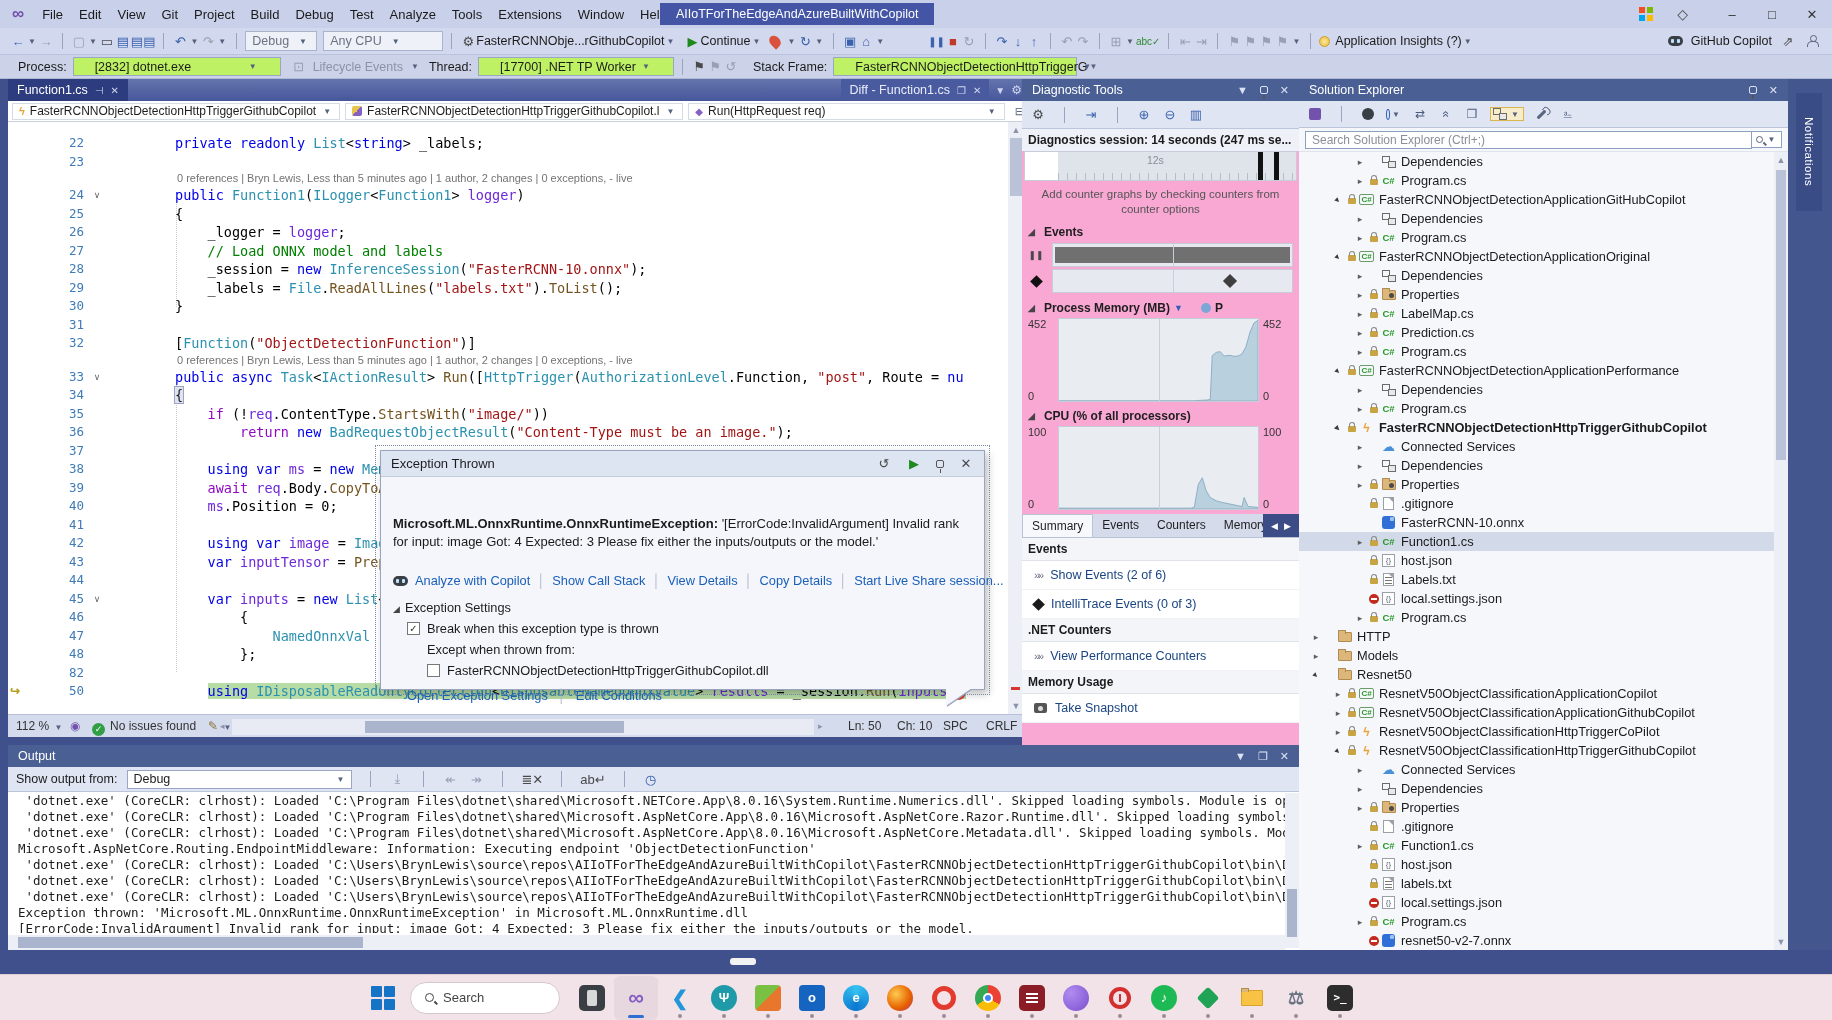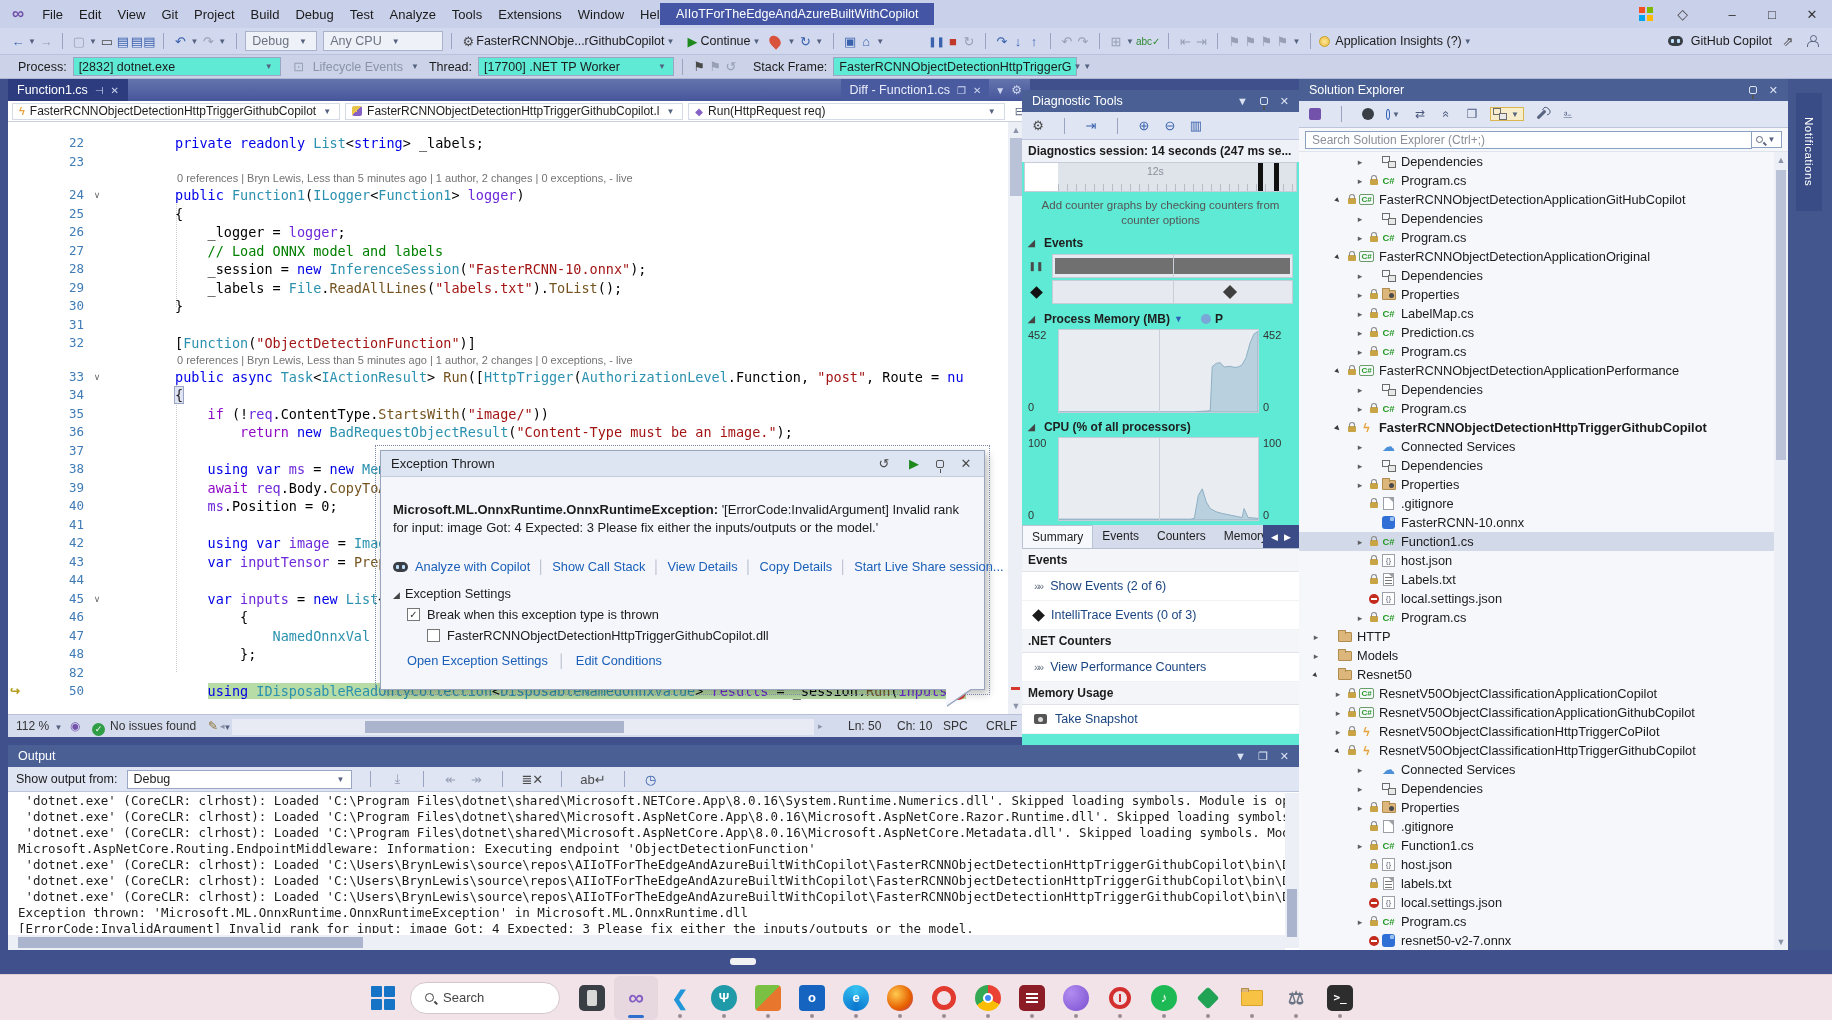--- a/index.html
+++ b/index.html
@@ -36,21 +36,21 @@
 .copilot-ico::before,.copilot-ico::after { content:""; position:absolute; top:3px; width:3px; height:4px; background:#bfe3ff; border-radius:1px; }
 .copilot-ico::before { left:3px; } .copilot-ico::after { right:3px; }
 .person-ico { width:12px; height:12px; position:relative; display:inline-block; }
 .person-ico::before { content:""; position:absolute; left:3.5px; top:0; width:5px; height:5px; border-radius:50%; border:1.5px solid #5a6580; }
 .person-ico::after { content:""; position:absolute; left:1px; top:6px; width:10px; height:5px; border-radius:5px 5px 0 0; border:1.5px solid #5a6580; border-bottom:none; }
 
 
 .debugbar { position:absolute; left:0; top:55px; width:1832px; height:24px; background:#ccd3e8; border-bottom:1px solid #aeb8d2; display:flex; align-items:center; font-size:12.5px; }
 .dlabel { color:#1b1b1b; margin:0 6px; }
 .dlabel.dim { color:#8a93a8; }
-.selbox { background:#5eead4; border:1px solid #9aa7c4; height:19px; display:flex; align-items:center; justify-content:space-between; padding:0 5px; font-size:12.5px; color:#1b1b1b; }
+.selbox { background:#bef264; border:1px solid #9aa7c4; height:19px; display:flex; align-items:center; justify-content:space-between; padding:0 21px; font-size:12.5px; color:#1b1b1b; }
 
 
 .frame { position:absolute; left:0; top:79px; width:1832px; height:895px; background:#40508c; }
 .notch { position:absolute; left:730px; top:879px; width:26px; height:7px; border-radius:3px; background:#f2f2f2; }
 
 
 .editor-group { position:absolute; left:8px; top:0; width:1022px; height:658px; background:#fff; }
 .tabstrip { position:absolute; left:0; top:0; width:100%; height:22px; background:linear-gradient(#6474ad,#46569b); display:flex; align-items:center; }
 .tab-active { height:22px; background:#2c3c7e; color:#fff; display:flex; align-items:center; gap:7px; padding:0 9px; font-size:12.5px; }
 .tab-preview { margin-left:auto; height:22px; background:#4a5a9f; color:#e8ecfa; display:flex; align-items:center; gap:7px; padding:0 8px; font-size:12.5px; }
@@ -90,38 +90,38 @@
 .health-dot { display:inline-flex; width:13px; height:13px; border-radius:50%; background:#2f9e44; color:#fff; font-size:9px; align-items:center; justify-content:center; margin-right:5px; vertical-align:-2px; }
 .hsb-track { position:absolute; left:224px; top:3px; width:582px; height:16px; background:#e8ebf3; }
 .hsb-thumb { position:absolute; left:133px; top:2px; width:259px; height:12px; background:#aab4cc; }
 
 
 .exc-dialog { position:absolute; left:380px; top:371px; width:605px; height:240px; background:#f4f6fb; border:1px solid #98a5bd; outline:1.5px dotted #7a87a0; outline-offset:4px; box-shadow:3px 4px 8px rgba(0,0,0,.25); z-index:40; font-size:13px; }
 .exc-head { height:26px; background:#dde4f2; border-bottom:1px solid #c5cdd9; display:flex; align-items:center; padding:0 10px; color:#1e1e1e; }
 .exc-head .hicons { margin-left:auto; display:flex; gap:14px; align-items:center; }
 .pin-ico { width:8px; height:8px; border:1.5px solid #555; border-radius:2px; position:relative; display:inline-block; }
 .pin-ico::after { content:""; position:absolute; left:2.5px; top:8px; width:1.5px; height:4px; background:#555; }
-.exc-body { padding:24px 12px; }
+.exc-body { padding:4px 12px;margin-top:34px; }
 .exc-links { display:flex; align-items:center; gap:7px; margin-top:22px; font-size:12.8px; white-space:nowrap; }
 .lnk { color:#1a5fb8; }
 .lsep { color:#b0b8c8; }
 .exc-set-head { margin-top:12px; font-size:12.8px; color:#1e1e1e; }
 .tri { font-size:9px; color:#444; margin-right:5px; }
 .cbrow { display:flex; align-items:center; gap:7px; margin:6px 0 0 14px; font-size:12.8px; }
 .cb { width:13px; height:13px; background:#fff; border:1px solid #767676; display:inline-flex; align-items:center; justify-content:center; font-size:10px; color:#333; flex:none; }
 .exc-footer { margin:10px 0 0 14px; display:flex; gap:10px; font-size:12.8px; }
 .exc-tail { position:absolute; right:12px; bottom:-17px; width:0; height:0; border-left:26px solid #f4f6fb; border-bottom:18px solid transparent; filter:drop-shadow(1px 1px 0 #98a5bd); }
 
 
 .ptitle { height:22px; background:#4a6094; color:#fff; display:flex; align-items:center; padding:0 10px; font-size:12.5px; }
 .ptitle .picons { margin-left:auto; display:flex; gap:12px; align-items:center; font-size:11px; color:#dbe2f2; }
 .ptoolbar { background:#dfe5f3; border-bottom:1px solid #bcc6da; display:flex; align-items:center; gap:10px; padding:0 8px; }
 
 
-.diag { position:absolute; left:1022px; top:11px; width:277px; height:666px; background:#5eead4; overflow:hidden; }
+.diag { position:absolute; left:1022px; top:0; width:277px; height:666px; background:#f9a8d4; overflow:hidden; }
 .diag-session { height:22px; display:flex; align-items:center; font-weight:bold; font-size:12px; padding:0 6px; background:#eef1f8; white-space:nowrap; overflow:hidden; }
 .timeline { position:relative; height:30px; background:#dfe3ea; border:1px solid #c6ccd8; margin:0 2px; }
 .timeline .zero { position:absolute; left:0; top:0; width:33px; height:100%; background:#fff; }
 .timeline .tl-label { position:absolute; left:45%; top:2px; font-size:10.5px; color:#8a8f9a; }
 .timeline .ticks { position:absolute; left:33px; right:0; bottom:0; height:7px; background:repeating-linear-gradient(90deg,#b8bec8 0 1px,transparent 1px 9px); }
 .tl-bar { position:absolute; top:0; width:5px; height:100%; background:#111; }
 .diag-hint { font-size:11.5px; color:#555; text-align:center; padding:6px 10px 2px; line-height:15px; }
 .sechead { font-weight:bold; font-size:12px; padding:6px 6px 2px; display:flex; align-items:center; gap:4px; color:#1e1e1e; white-space:nowrap; }
 .track-row { display:flex; align-items:center; margin:2px 6px; gap:8px; }
 .track-box { position:relative; flex:1; height:24px; background:#e6e9ef; border:1px solid #c6ccd8; }
@@ -488,20 +488,23 @@
             <span class="lnk">Copy Details</span>
             <span class="lsep">│</span>
             <span class="lnk">Start Live Share session...</span>
           </div>
         <div class="exc-set-head"><span class="tri">◢</span><span>Exception Settings</span></div>
         <div class="cbrow">
             <span class="cb">✓</span>
             <span>Break when this exception type is thrown</span>
           </div>
         <div class="cbrow" style="margin-left:34px">
+            <span>Except when thrown from:</span>
+          </div>
+        <div class="cbrow" style="margin-left:34px">
             <span class="cb"></span>
             <span>FasterRCNNObjectDetectionHttpTriggerGithubCopilot.dll</span>
           </div>
         <div class="exc-footer" id="exc-footer">
             <span class="lnk">Open Exception Settings</span>
             <span class="lsep">│</span>
             <span class="lnk">Edit Conditions</span>
           </div>
       </div>
       <div class="exc-tail"></div>

